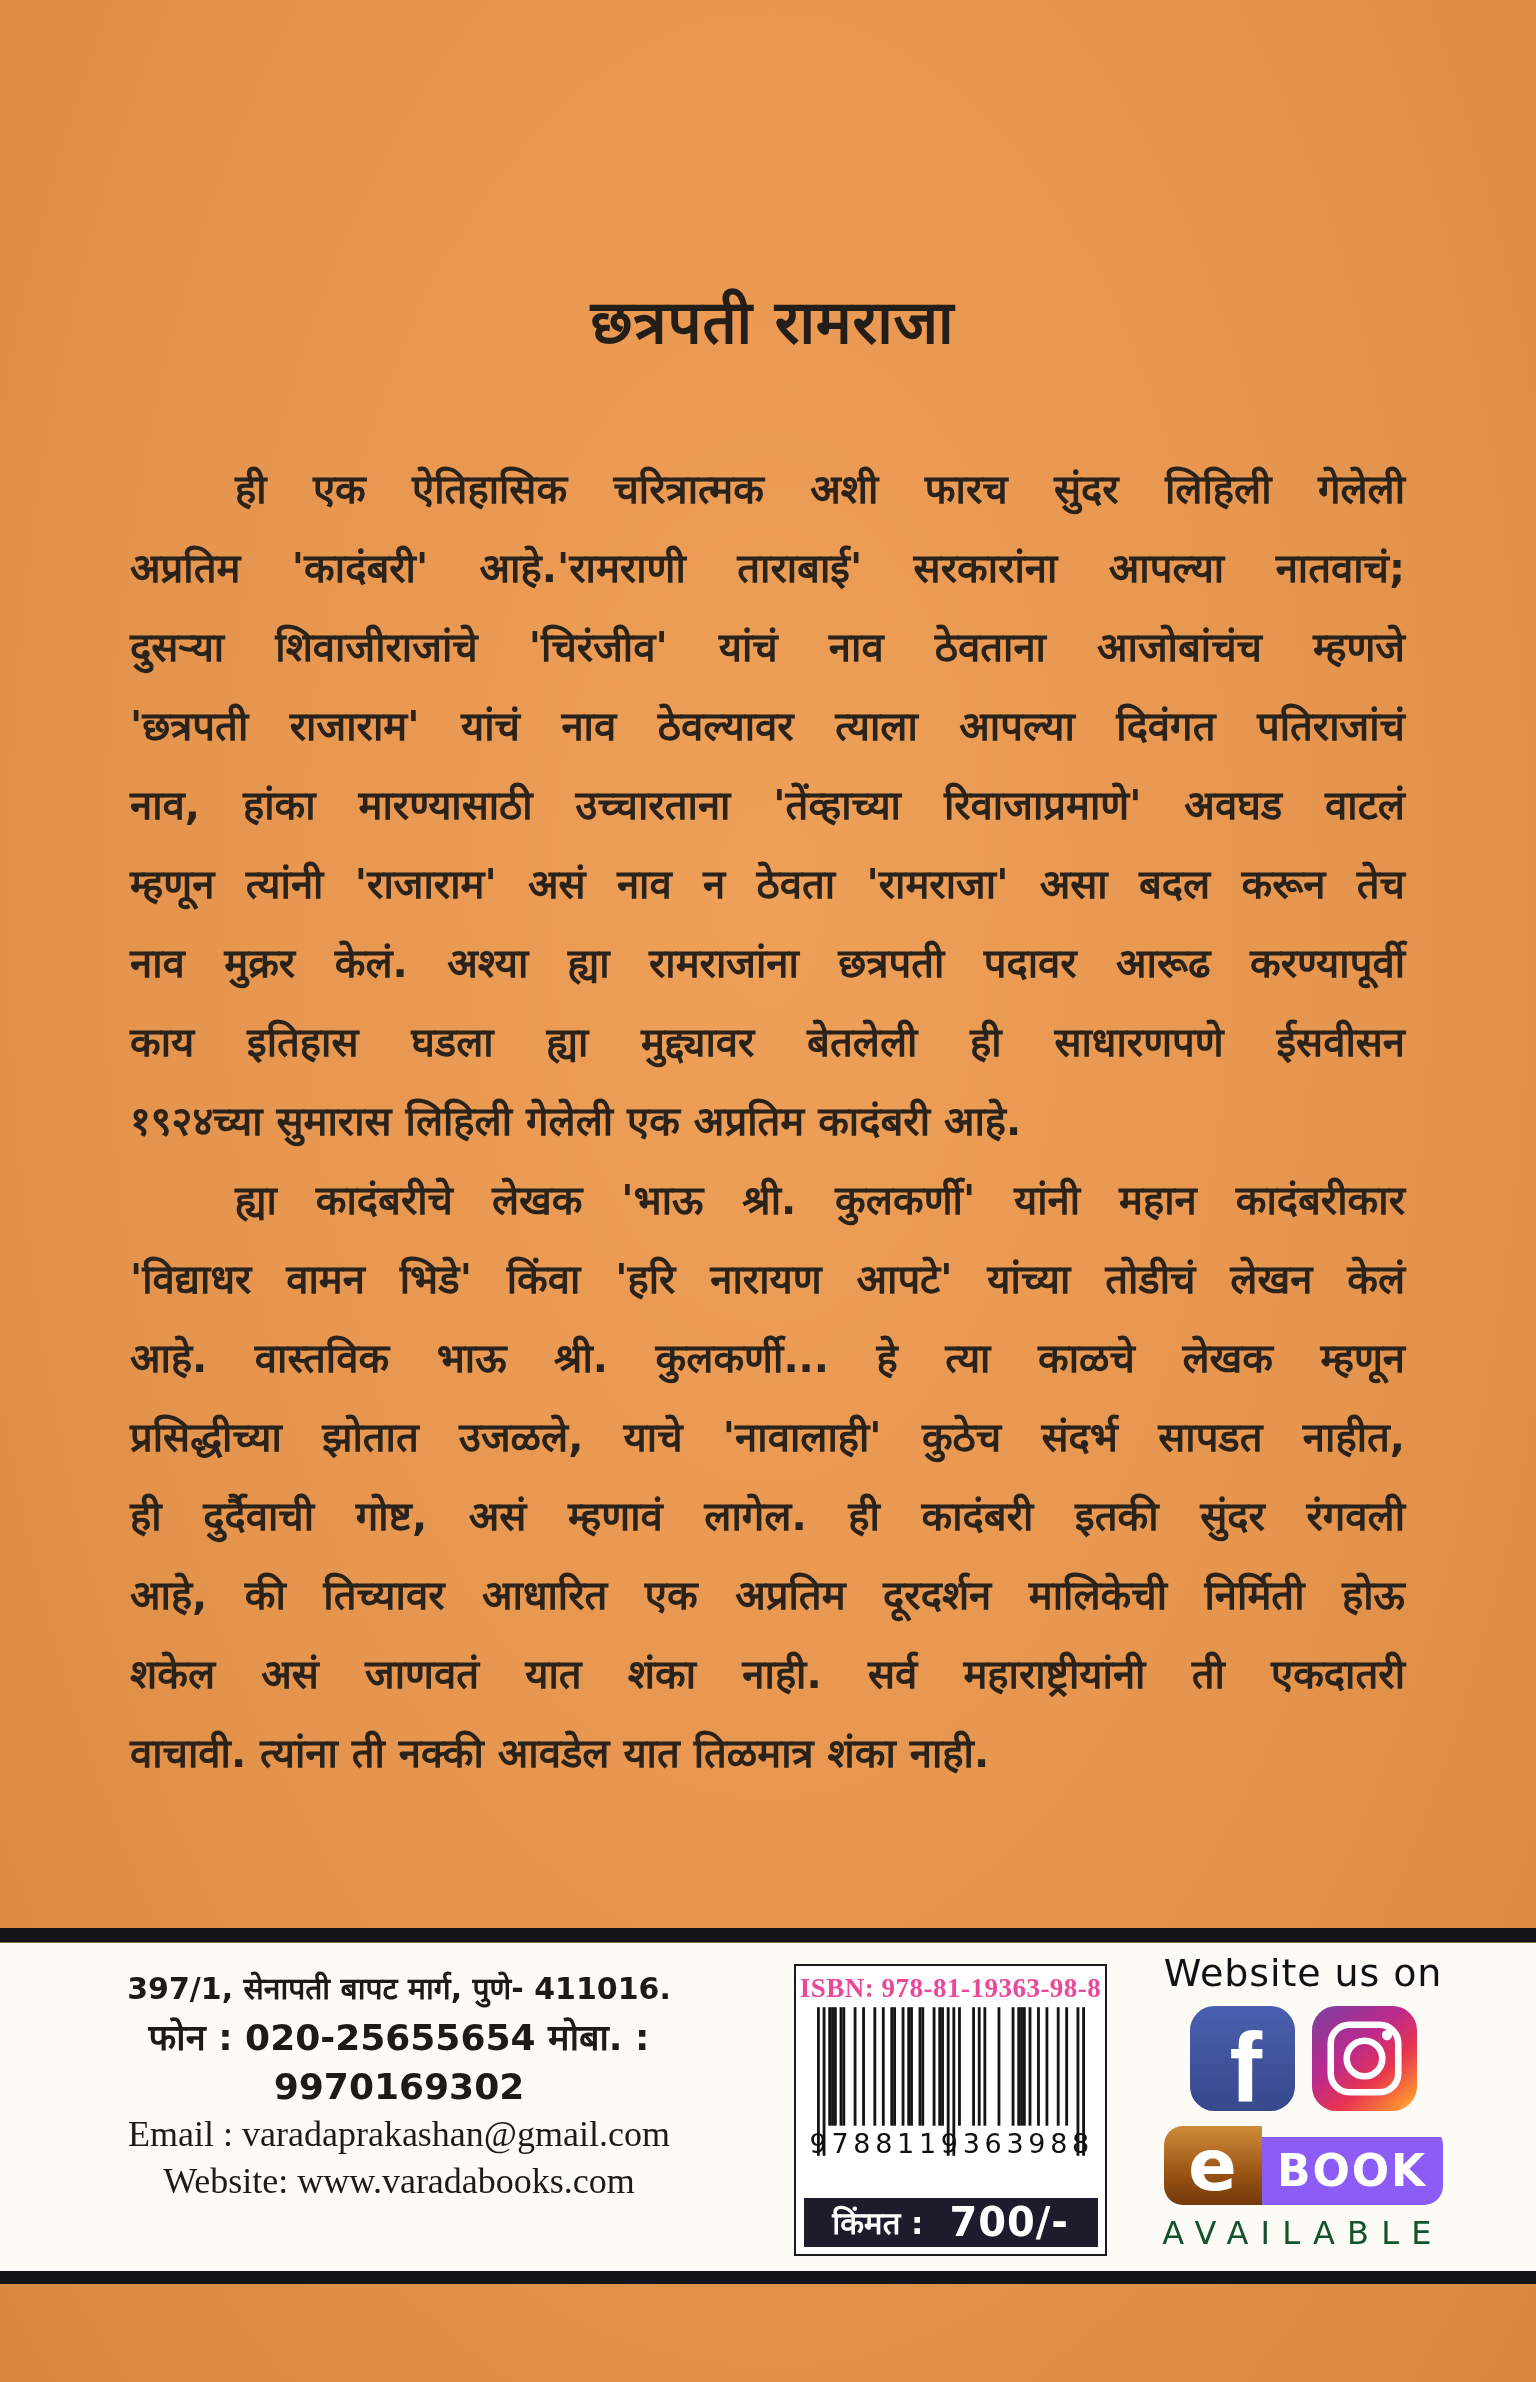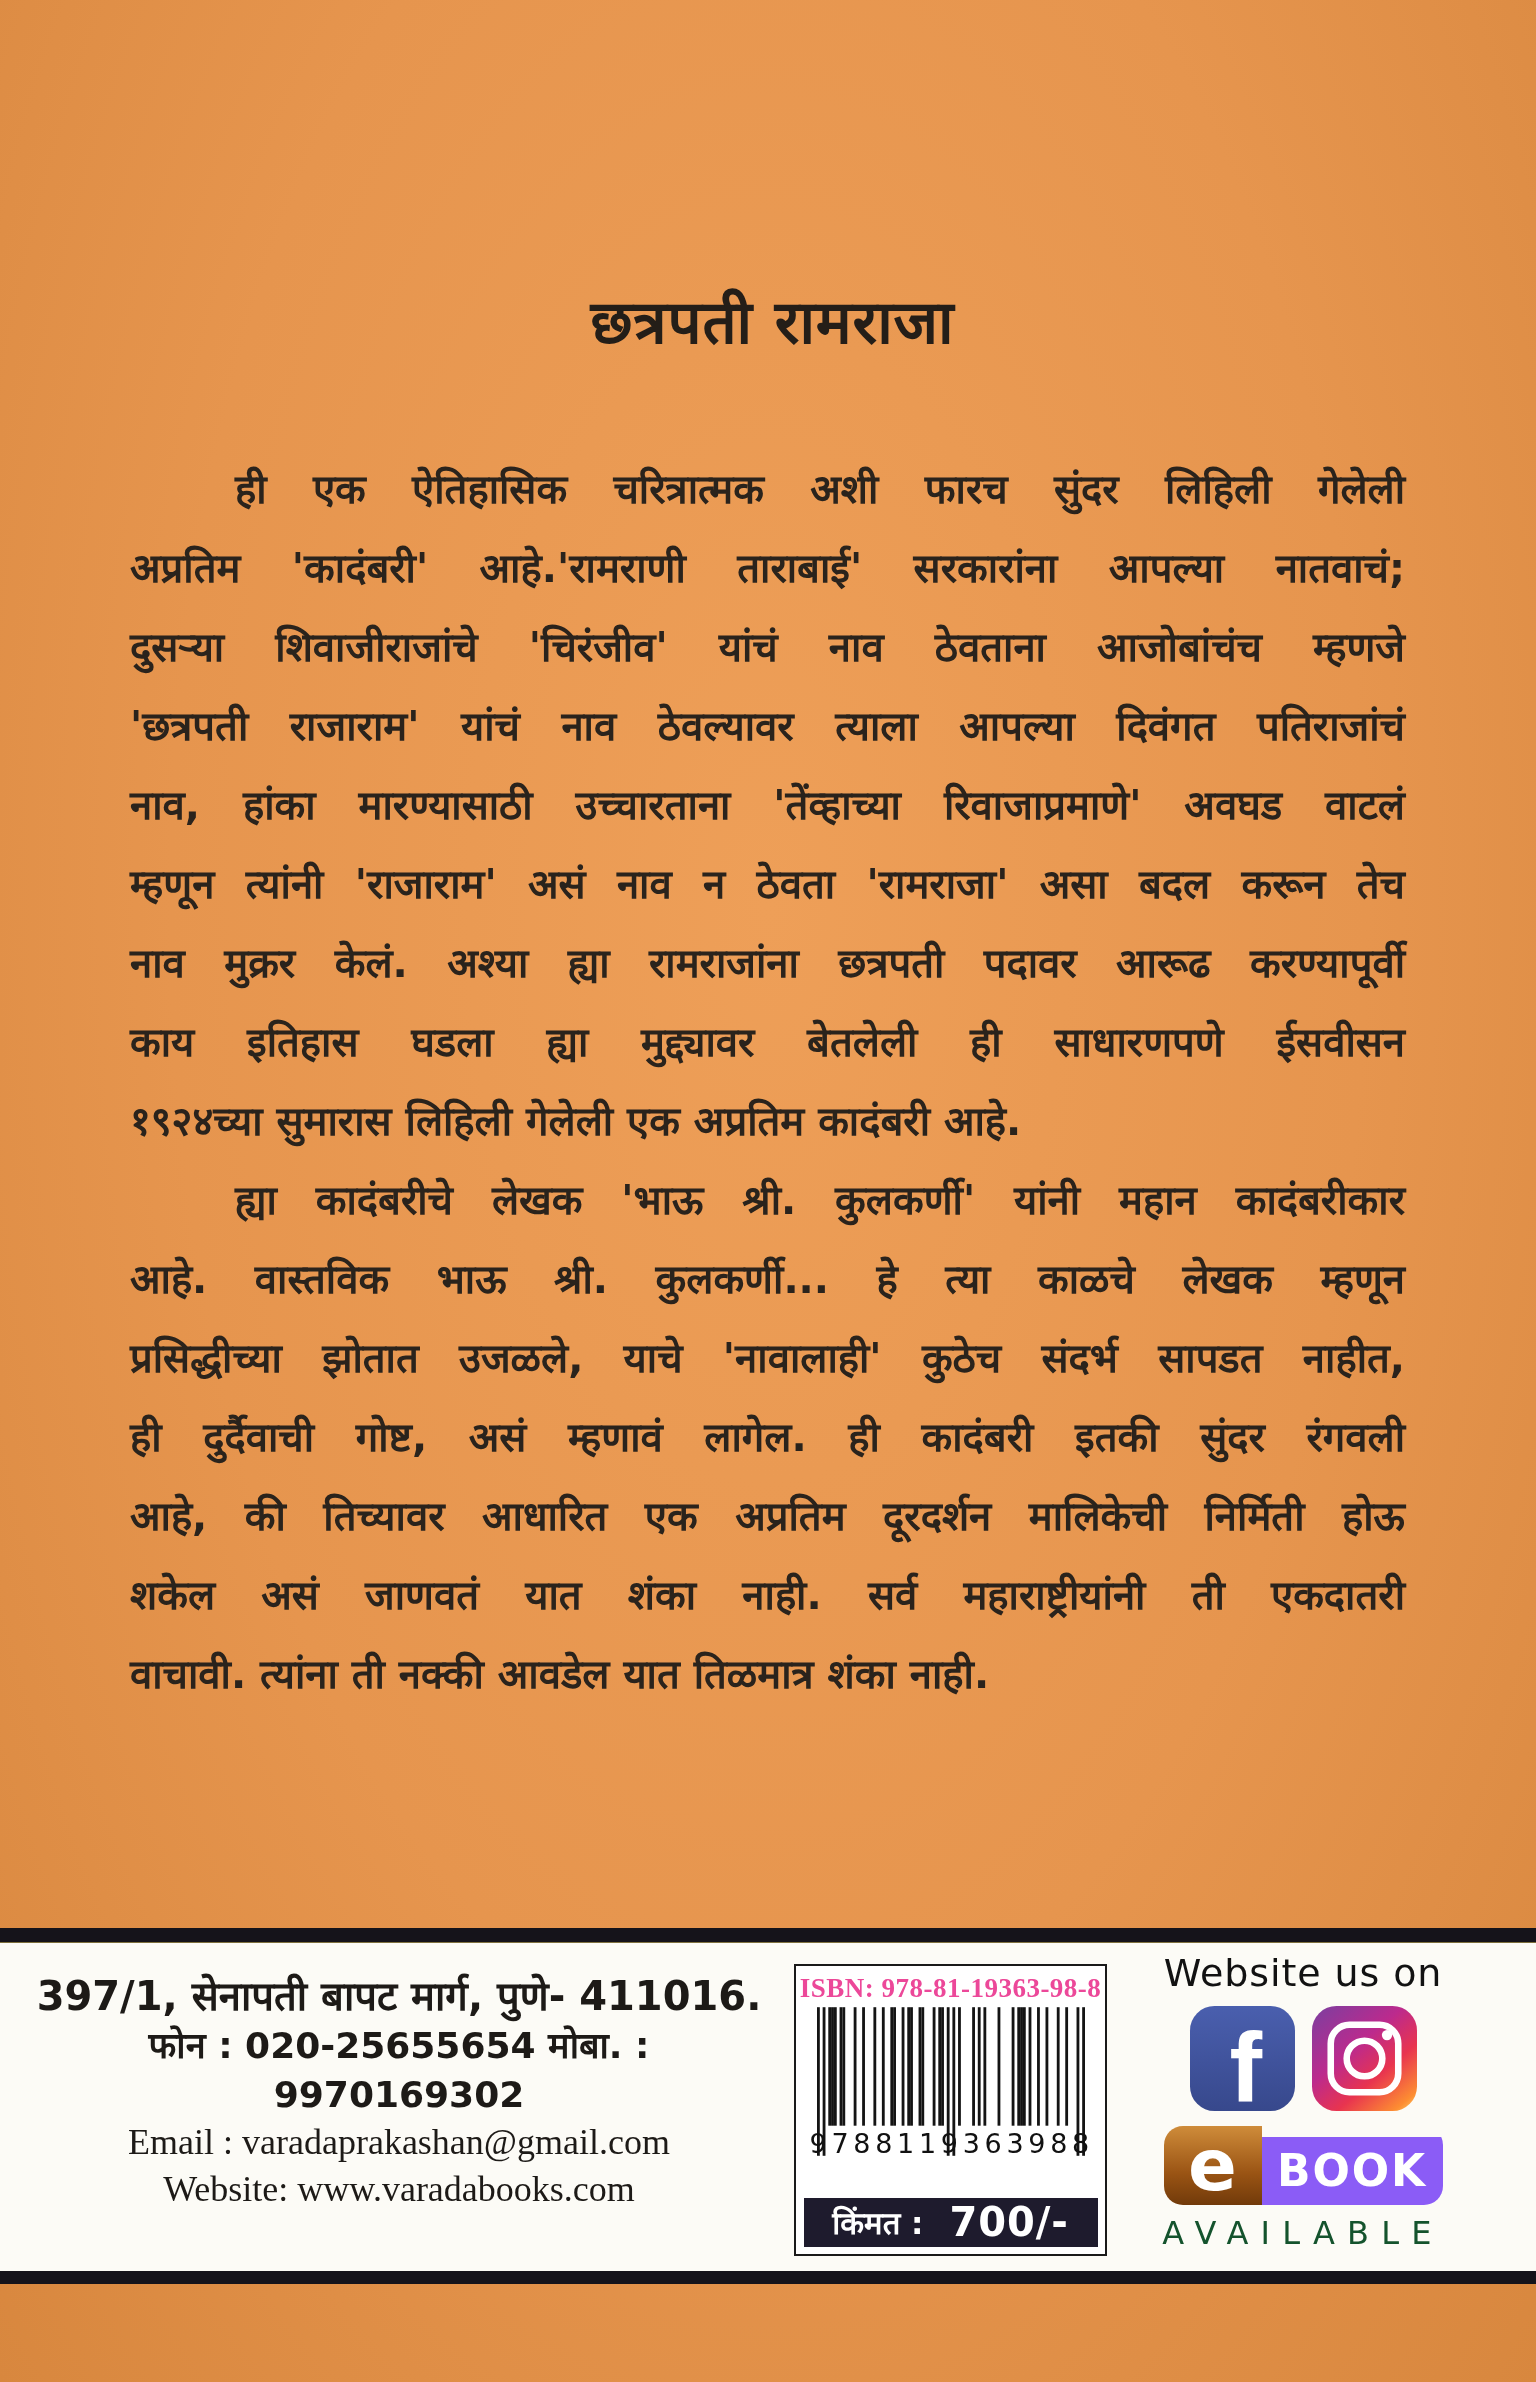--- a/index.html
+++ b/index.html
@@ -22,21 +22,21 @@
   .blurb .line.last{text-align-last:left;}
 
   .footer-bar-top{position:absolute;left:0;top:1928px;width:100%;height:14px;background:#15131a;}
   .footer-bar-top::after{content:"";position:absolute;left:0;bottom:-2.8px;width:100%;height:2.8px;background:#3d5b37;opacity:.6;}
   .footer-white{position:absolute;left:0;top:1943px;width:100%;height:329px;background:#fcfbf6;}
   .footer-bar-bottom{position:absolute;left:0;top:2271px;width:100%;height:13px;background:#15131a;}
 
   
   .pub-col{position:absolute;left:26px;top:9.4px;width:746px;text-align:center;color:#1d1a17;}
   .pub-name{font-size:51px;font-weight:700;line-height:68px;}
-  .pub-address{font-size:40px;font-weight:600;line-height:49px;margin-top:20px;}
+  .pub-address{font-size:30px;font-weight:600;line-height:49px;margin-top:12px;}
   .pub-phone{font-size:36px;font-weight:600;line-height:49px;}
   .pub-email,.pub-website{font-family:"Liberation Serif",serif;font-size:36px;line-height:47px;}
 
   
   .isbn-box{
     position:absolute;left:794px;top:21px;width:313px;height:292px;
     background:#ffffff;border:2.8px solid #1a1a1a;box-sizing:border-box;
     text-align:center;
   }
   .isbn-label{font-family:"Liberation Serif",serif;font-size:27px;font-weight:600;color:#ec4899;margin-top:6.6px;letter-spacing:0.5px;}
@@ -97,20 +97,21 @@
       <div class="line first">ही एक ऐतिहासिक चरित्रात्मक अशी फारच सुंदर लिहिली गेलेली</div>
       <div class="line">अप्रतिम 'कादंबरी' आहे.'रामराणी ताराबाई' सरकारांना आपल्या नातवाचं;</div>
       <div class="line">दुसऱ्या शिवाजीराजांचे 'चिरंजीव' यांचं नाव ठेवताना आजोबांचंच म्हणजे</div>
       <div class="line">'छत्रपती राजाराम' यांचं नाव ठेवल्यावर त्याला आपल्या दिवंगत पतिराजांचं</div>
       <div class="line">नाव, हांका मारण्यासाठी उच्चारताना 'तेंव्हाच्या रिवाजाप्रमाणे' अवघड वाटलं</div>
       <div class="line">म्हणून त्यांनी 'राजाराम' असं नाव न ठेवता 'रामराजा' असा बदल करून तेच</div>
       <div class="line">नाव मुक्रर केलं. अश्या ह्या रामराजांना छत्रपती पदावर आरूढ करण्यापूर्वी</div>
       <div class="line">काय इतिहास घडला ह्या मुद्द्यावर बेतलेली ही साधारणपणे ईसवीसन</div>
       <div class="line last">१९२४च्या सुमारास लिहिली गेलेली एक अप्रतिम कादंबरी आहे.</div>
       <div class="line first">ह्या कादंबरीचे लेखक 'भाऊ श्री. कुलकर्णी' यांनी महान कादंबरीकार</div>
+      <div class="line">'विद्याधर वामन भिडे' किंवा 'हरि नारायण आपटे' यांच्या तोडीचं लेखन केलं</div>
       <div class="line">आहे. वास्तविक भाऊ श्री. कुलकर्णी... हे त्या काळचे लेखक म्हणून</div>
       <div class="line">प्रसिद्धीच्या झोतात उजळले, याचे 'नावालाही' कुठेच संदर्भ सापडत नाहीत,</div>
       <div class="line">ही दुर्दैवाची गोष्ट, असं म्हणावं लागेल. ही कादंबरी इतकी सुंदर रंगवली</div>
       <div class="line">आहे, की तिच्यावर आधारित एक अप्रतिम दूरदर्शन मालिकेची निर्मिती होऊ</div>
       <div class="line">शकेल असं जाणवतं यात शंका नाही. सर्व महाराष्ट्रीयांनी ती एकदातरी</div>
       <div class="line last">वाचावी. त्यांना ती नक्की आवडेल यात तिळमात्र शंका नाही.</div>
     </div>
 
   <div class="footer-bar-top"></div>
 

